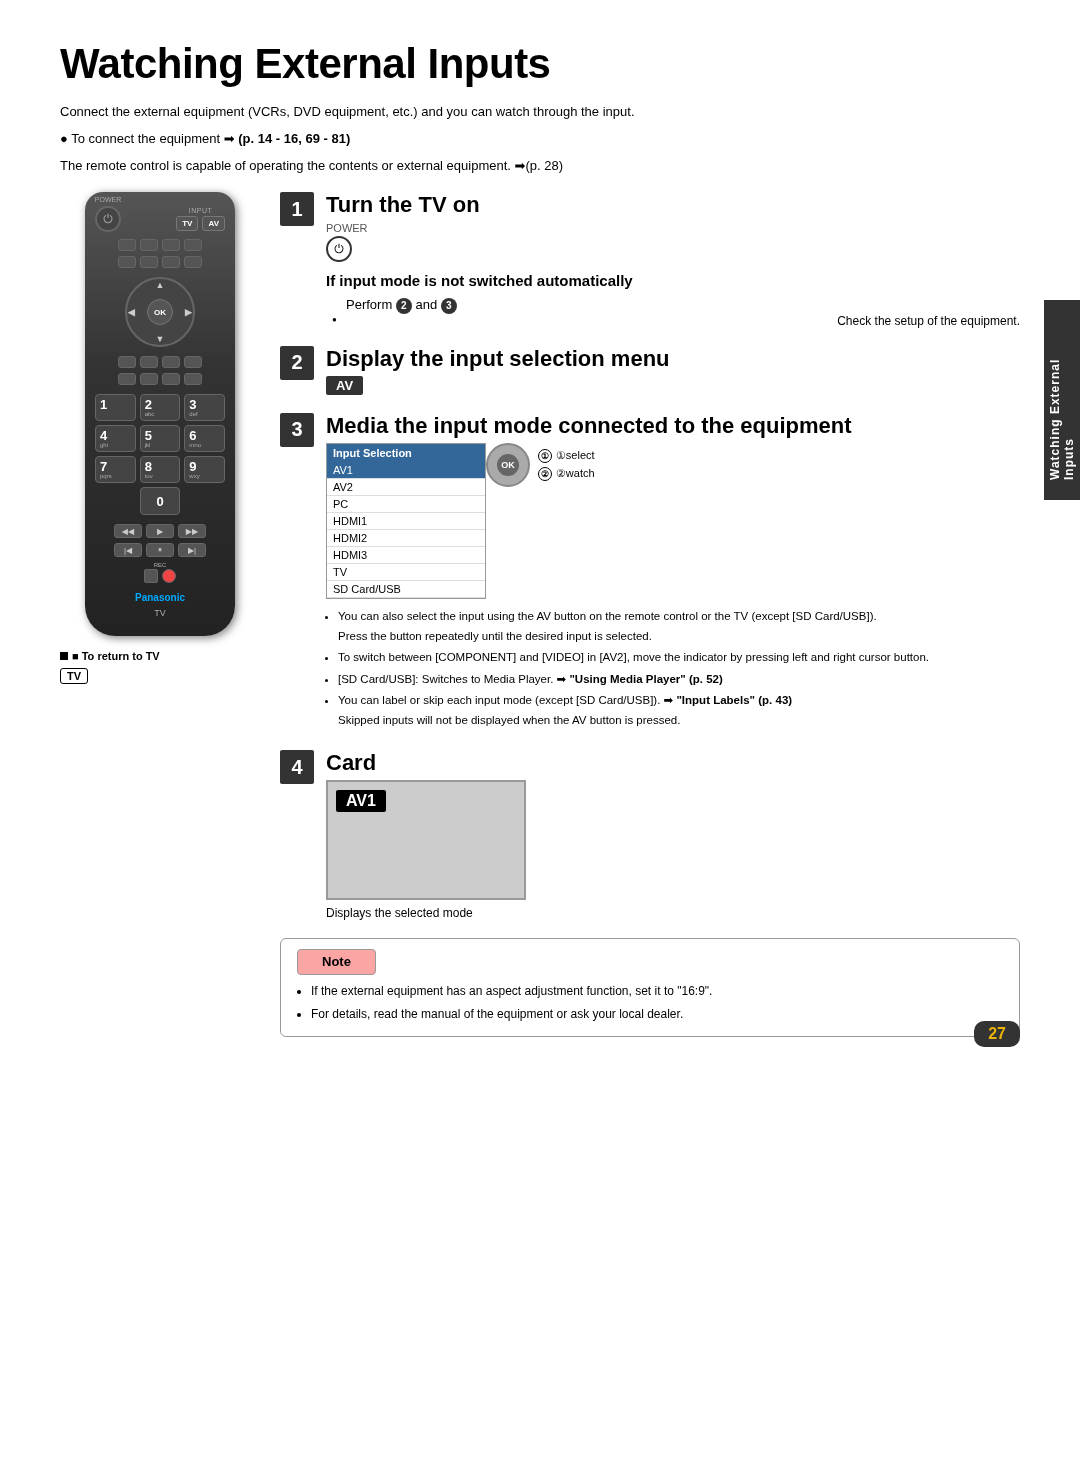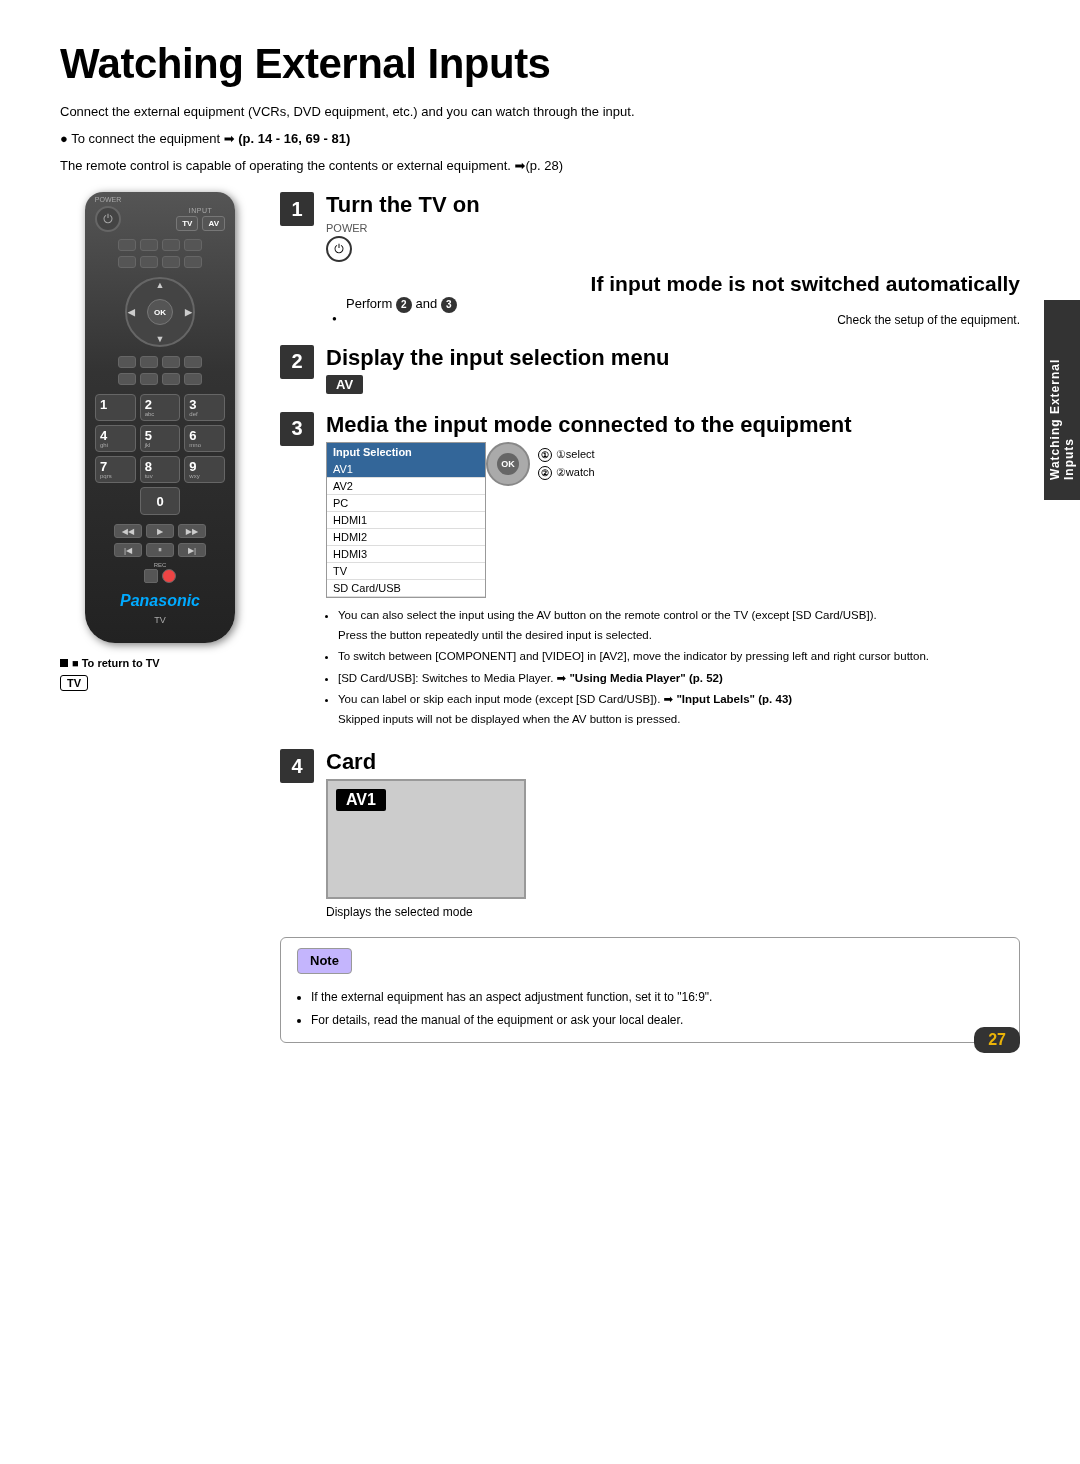--- a/index.html
+++ b/index.html
@@ -227,23 +227,22 @@
       border: 1px solid #666;
     }
     .record-btn {
       width: 14px; height: 14px;
       background: #e44;
       border-radius: 50%;
       border: 1px solid #666;
     }
     .panasonic-logo {
       color: #00aaff;
-      font-size: 16px;
-      font-weight: bold;
-      font-style: italic;
+      font-size: 10px;
+      font-weight: bold;
       margin-top: 4px;
     }
     .tv-label-remote {
       color: #aaa;
       font-size: 9px;
     }
     .return-tv-section {
       margin-top: 14px;
       width: 100%;
     }
@@ -312,24 +311,23 @@
     .av-badge {
       display: inline-block;
       background: #333;
       color: #fff;
       font-size: 13px;
       font-weight: bold;
       padding: 2px 10px;
       border-radius: 2px;
     }
     .if-mode-title {
-      font-size: 21px;
-      font-weight: bold;
-      margin: 6px 0 0 0;
-      text-align: right;
+      font-size: 15px;
+      font-weight: bold;
+      margin: 6px 0 8px 0;
     }
     .perform-text {
       font-size: 13px;
       margin-left: 20px;
     }
     .num-circle {
       display: inline-block;
       background: #333;
       color: #fff;
       border-radius: 50%;
@@ -462,26 +460,26 @@
       border: 1.5px solid #999;
       border-radius: 6px;
       padding: 10px 16px;
       margin-top: 10px;
       font-size: 12px;
       line-height: 1.7;
     }
     .note-title {
       font-weight: bold;
       font-size: 13px;
-      background: #c4b5fd;
+      background: #fca5a5;
       display: inline-block;
-      padding: 1px 12px;
+      padding: 1px 24px;
       border: 1.5px solid #999;
       border-radius: 4px;
-      margin-bottom: 13px;
+      margin-bottom: 6px;
     }
     .note-box li {
       margin-left: 14px;
       list-style: disc;
       margin-bottom: 2px;
     }
     
     .side-label {
       position: absolute;
       right: 0;

